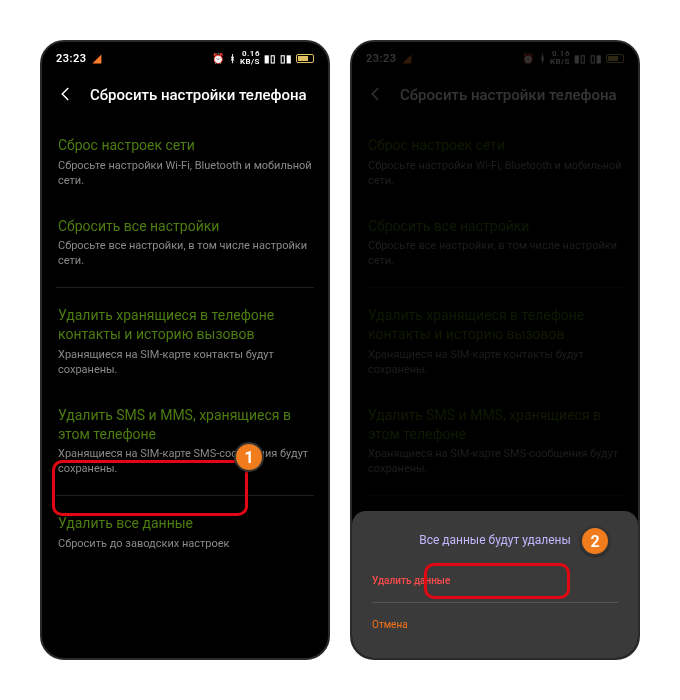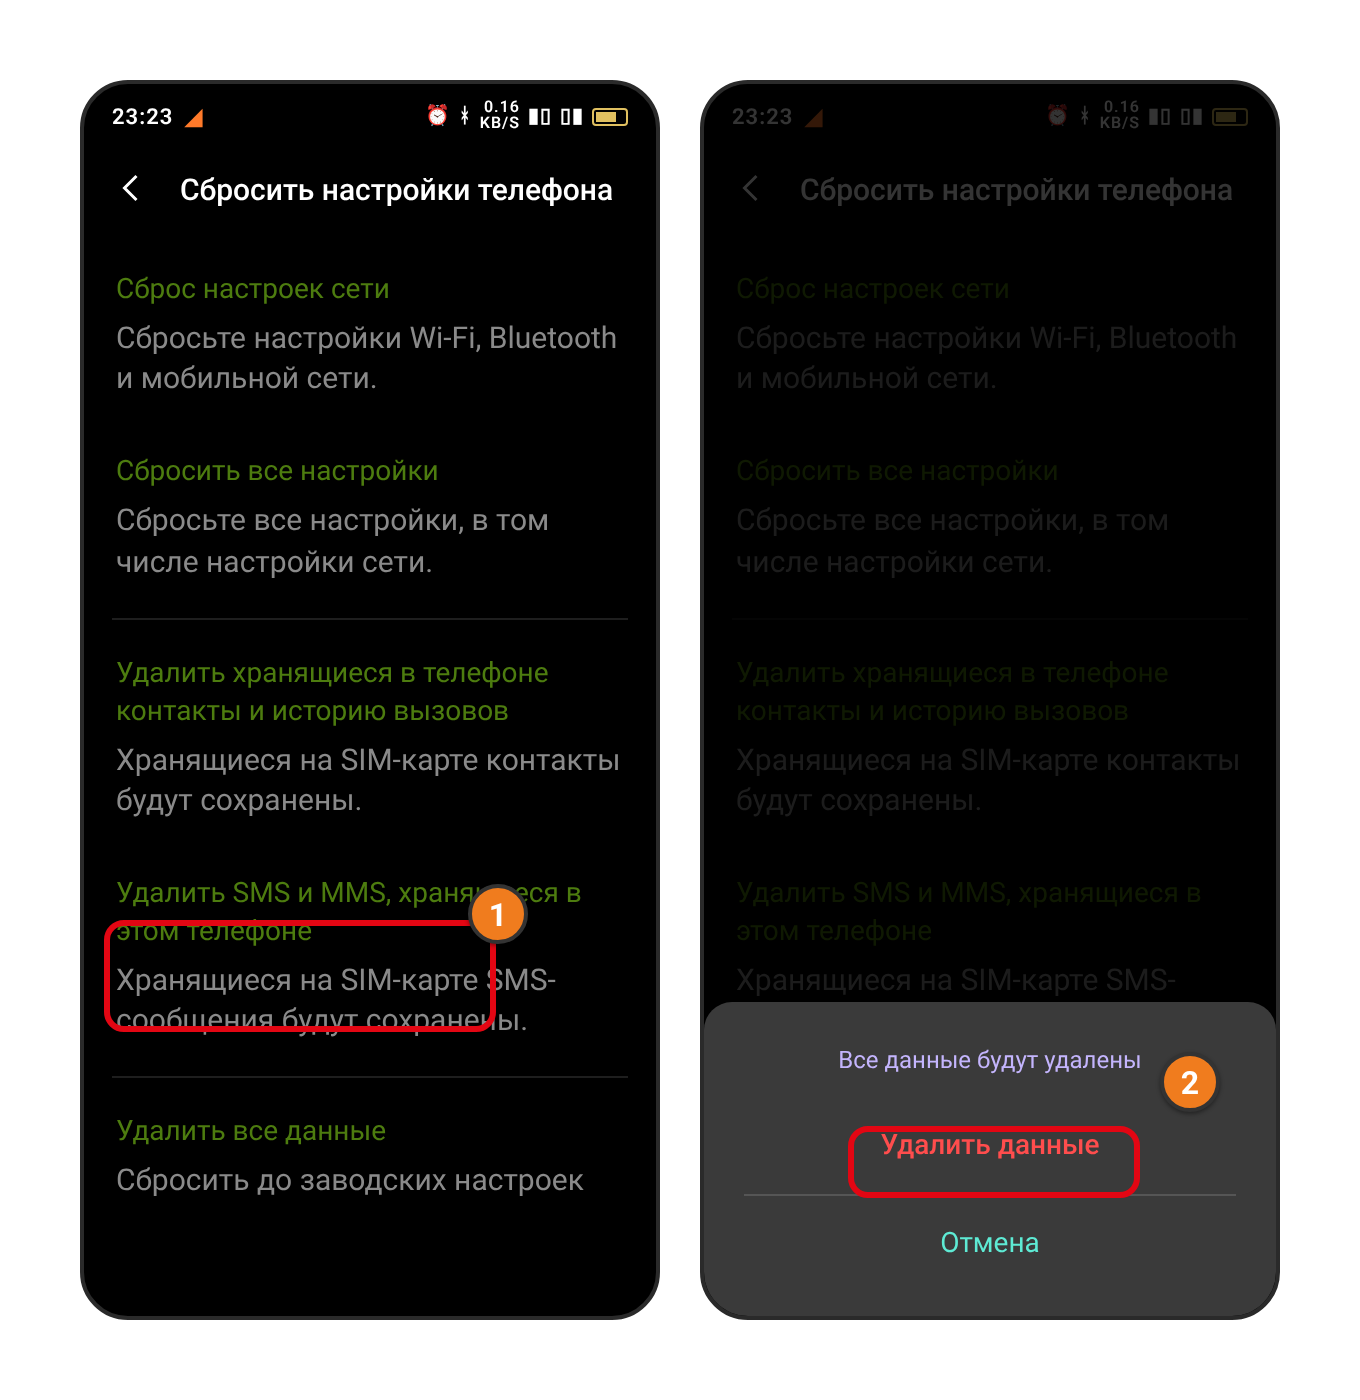--- a/index.html
+++ b/index.html
@@ -63,21 +63,21 @@
   .item {
     padding: 14px 2px;
   }
   .item-title {
     font-size: 14px;
     color: #4d7c0f;
     margin-bottom: 4px;
     line-height: 1.35;
   }
   .item-sub {
-    font-size: 15px;
+    font-size: 11px;
     color: #8a8a8a;
     line-height: 1.35;
   }
   .divider {
     height: 1px;
     background: #1e1e1e;
     margin: 4px 14px;
   }
 
   .highlight-box {
@@ -110,26 +110,26 @@
     border-top-right-radius: 14px;
     padding: 22px 20px 18px;
   }
   .sheet-msg {
     font-size: 12px;
     color: #c4b5fd;
     text-align:center;
     margin-bottom: 18px;
   }
   .sheet-btn {
-    text-align:center;
-    font-size: 14px;
+    text-align:left;
+    font-size: 10px;
     padding: 10px 0;
   }
   .sheet-btn.danger { color:#ff4d4d; font-weight:500; }
-  .sheet-btn.cancel { color:#5eead4; }
+  .sheet-btn.cancel { color:#f97316; }
   .sheet-div { height:1px; background:#555; margin:6px 0; }
 
   .mini-icon { font-size:10px; }
   .ornt { color:#ff7a2a; font-size:11px; }
 </style>
 </head>
 <body>
 
 <div class="stage">
 

